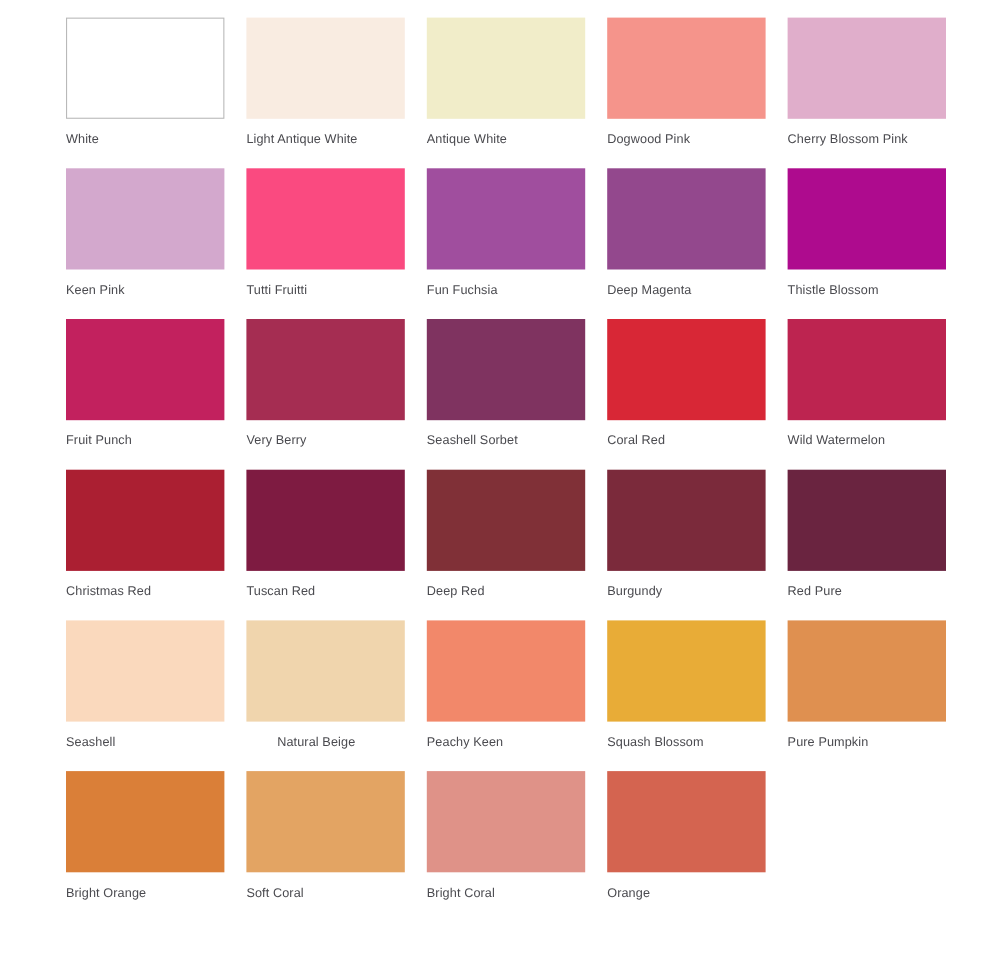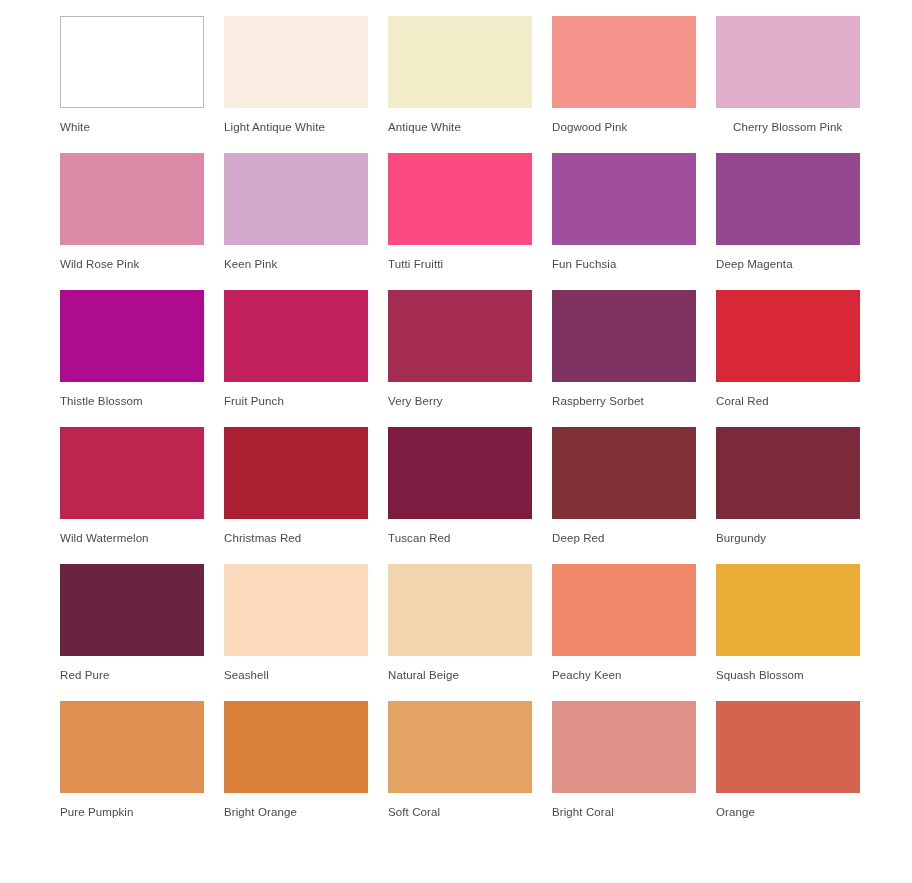--- a/index.html
+++ b/index.html
@@ -63,25 +63,21 @@
     <div class="swatch-cell">
       <div class="swatch-chip" style="background: rgb(241, 237, 201);"></div>
       <span class="swatch-label" style="color: rgb(74, 74, 79);">Antique White</span>
     </div>
     <div class="swatch-cell">
       <div class="swatch-chip" style="background: rgb(245, 148, 139);"></div>
       <span class="swatch-label" style="color: rgb(74, 74, 79);">Dogwood Pink</span>
     </div>
     <div class="swatch-cell">
       <div class="swatch-chip" style="background: rgb(224, 174, 203);"></div>
-      <span class="swatch-label" style="color: rgb(74, 74, 79); margin-left: 17px;">Cherry Blossom Pink</span>
-    </div>
-    <div class="swatch-cell">
-      <div class="swatch-chip" style="background: rgb(219, 139, 168);"></div>
-      <span class="swatch-label" style="color: rgb(74, 74, 79);">Wild Rose Pink</span>
+      <span class="swatch-label" style="color: rgb(74, 74, 79);">Cherry Blossom Pink</span>
     </div>
     <div class="swatch-cell">
       <div class="swatch-chip" style="background: rgb(211, 168, 205);"></div>
       <span class="swatch-label" style="color: rgb(74, 74, 79);">Keen Pink</span>
     </div>
     <div class="swatch-cell">
       <div class="swatch-chip" style="background: rgb(250, 74, 128);"></div>
       <span class="swatch-label" style="color: rgb(74, 74, 79);">Tutti Fruitti</span>
     </div>
     <div class="swatch-cell">
@@ -99,21 +95,21 @@
     <div class="swatch-cell">
       <div class="swatch-chip" style="background: rgb(194, 33, 94);"></div>
       <span class="swatch-label" style="color: rgb(74, 74, 79);">Fruit Punch</span>
     </div>
     <div class="swatch-cell">
       <div class="swatch-chip" style="background: rgb(165, 45, 82);"></div>
       <span class="swatch-label" style="color: rgb(74, 74, 79);">Very Berry</span>
     </div>
     <div class="swatch-cell">
       <div class="swatch-chip" style="background: rgb(127, 51, 96);"></div>
-      <span class="swatch-label" style="color: rgb(74, 74, 79);">Raspberry Sorbet</span>
+      <span class="swatch-label" style="color: rgb(74, 74, 79);">Seashell Sorbet</span>
     </div>
     <div class="swatch-cell">
       <div class="swatch-chip" style="background: rgb(216, 39, 54);"></div>
       <span class="swatch-label" style="color: rgb(74, 74, 79);">Coral Red</span>
     </div>
     <div class="swatch-cell">
       <div class="swatch-chip" style="background: rgb(189, 36, 80);"></div>
       <span class="swatch-label" style="color: rgb(74, 74, 79);">Wild Watermelon</span>
     </div>
     <div class="swatch-cell">
@@ -135,21 +131,21 @@
     <div class="swatch-cell">
       <div class="swatch-chip" style="background: rgb(106, 36, 64);"></div>
       <span class="swatch-label" style="color: rgb(74, 74, 79);">Red Pure</span>
     </div>
     <div class="swatch-cell">
       <div class="swatch-chip" style="background: rgb(250, 217, 189);"></div>
       <span class="swatch-label" style="color: rgb(74, 74, 79);">Seashell</span>
     </div>
     <div class="swatch-cell">
       <div class="swatch-chip" style="background: rgb(240, 213, 173);"></div>
-      <span class="swatch-label" style="color: rgb(74, 74, 79);">Natural Beige</span>
+      <span class="swatch-label" style="color: rgb(74, 74, 79); margin-left: 28px;">Natural Beige</span>
     </div>
     <div class="swatch-cell">
       <div class="swatch-chip" style="background: rgb(242, 136, 106);"></div>
       <span class="swatch-label" style="color: rgb(74, 74, 79);">Peachy Keen</span>
     </div>
     <div class="swatch-cell">
       <div class="swatch-chip" style="background: rgb(232, 172, 55);"></div>
       <span class="swatch-label" style="color: rgb(74, 74, 79);">Squash Blossom</span>
     </div>
     <div class="swatch-cell">

